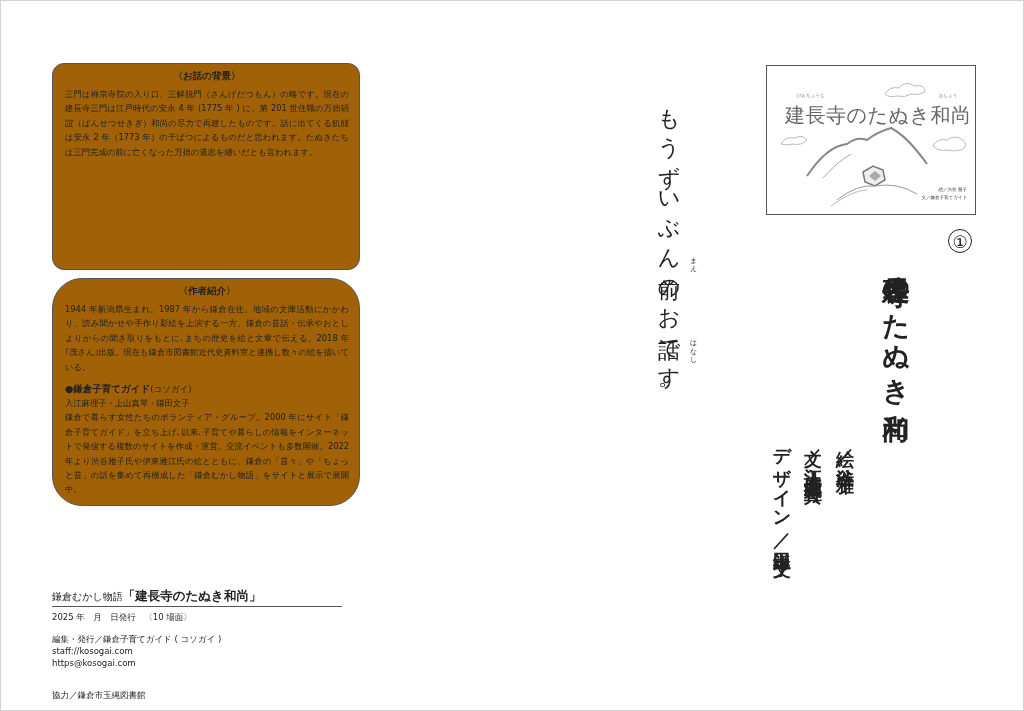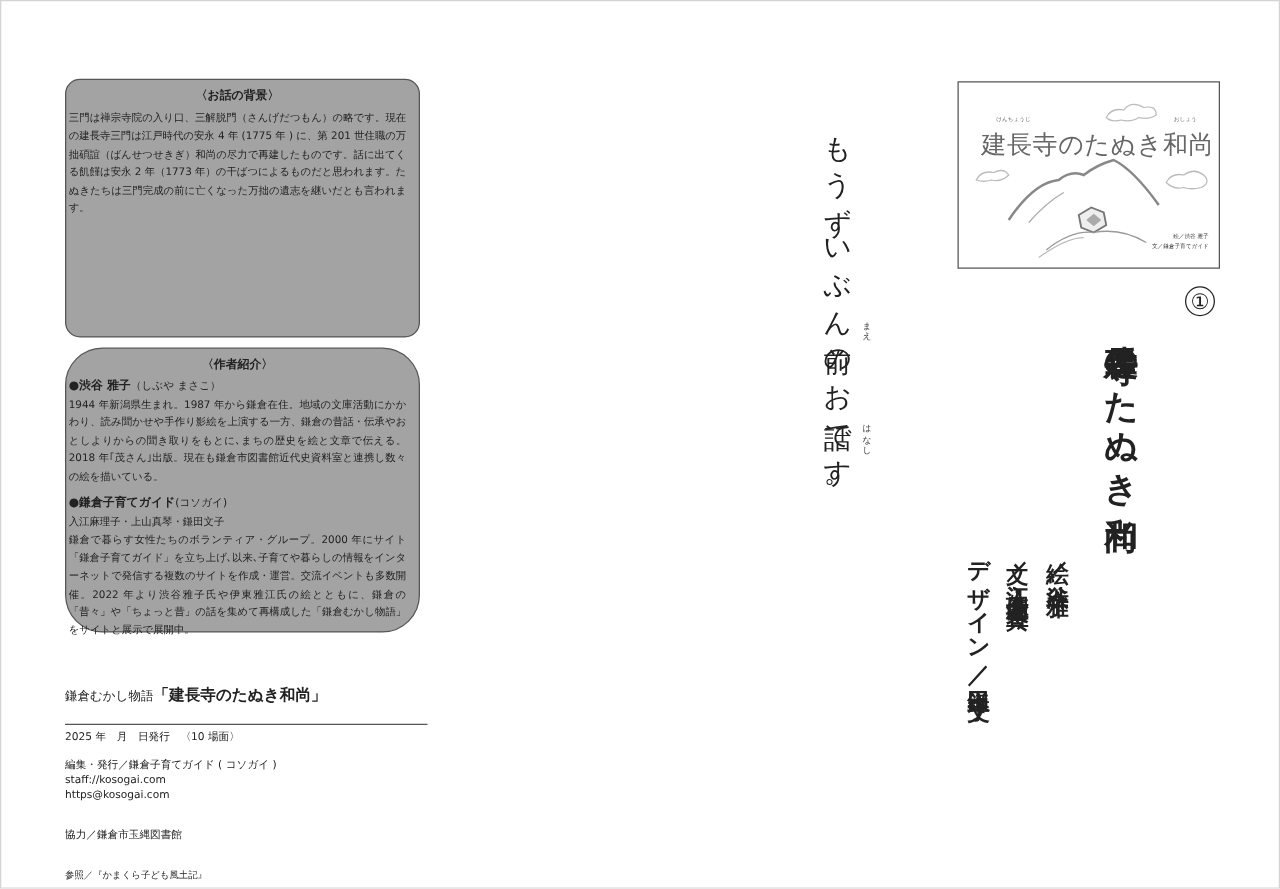--- a/index.html
+++ b/index.html
@@ -7,38 +7,38 @@
     width: 1024px; height: 711px; position: relative; overflow: hidden;
     background: #ffffff;
     font-family: "DejaVu Sans", "Liberation Sans", sans-serif;
     color: #222;
   }
   .page-frame {
     position: absolute; left: 0; top: 0; width: 1022px; height: 709px;
     border: 1px solid #d4d4d4;
   }
   .box {
-    position: absolute; left: 52px; width: 284px;
+    position: absolute; left: 52px; width: 308px;
     border: 1px solid #555; border-radius: 12px;
-    background: #a3a3a3; box-sizing: border-box;
-    padding: 4px 10px 6px 2px;
+    background: #a16207; box-sizing: border-box;
+    padding: 4px 10px 6px 12px;
   }
   .box-title {
     text-align: center; font-size: 9.5px; font-weight: bold; margin: 2px 0 4px 0; color: #222;
   }
   .box p { margin: 0; font-size: 8.3px; line-height: 14.4px; color: #222; text-align: justify; }
   .bio-head { font-size: 9.5px; font-weight: bold; margin-top: 2px; line-height: 14px; }
   .bio-head .reading { font-weight: normal; font-size: 8.5px; }
   .bio-sub { font-size: 8.3px; line-height: 14.4px; }
   #bg-box { top: 63px; height: 207px; }
   #author-box { top: 278px; height: 228px; border-radius: 30px; }
 
   .colophon { position: absolute; left: 52px; top: 548px; width: 320px; }
   .colophon .title-line {
-    font-size: 10px; color: #222; border-bottom: 1px solid #555; padding-bottom: 14px; width: 290px;
+    font-size: 10px; color: #222; border-bottom: 1px solid #555; padding-bottom: 1px; width: 290px; margin-top: 40px;
   }
   .colophon .title-line .big { font-size: 12.5px; font-weight: bold; }
   .colophon .line { font-size: 8.5px; line-height: 12px; color: #222; }
 
   .thumb {
     position: absolute; left: 766px; top: 65px; width: 210px; height: 150px;
     border: 1px solid #555; box-sizing: border-box; background: #fff;
   }
   .thumb-title {
     position: absolute; left: 18px; top: 36px; font-size: 20px; color: #666; letter-spacing: 0.5px; white-space: nowrap;
@@ -68,23 +68,20 @@
 
 <div class="page-frame"></div>
 
 <div class="box" id="bg-box">
   <div class="box-title">〈お話の背景〉</div>
   <p>三門は禅宗寺院の入り口、三解脱門（さんげだつもん）の略です。現在の建長寺三門は江戸時代の安永 4 年 (1775 年 ) に、第 201 世住職の万拙碩誼（ばんせつせきぎ）和尚の尽力で再建したものです。話に出てくる飢饉は安永 2 年（1773 年）の干ばつによるものだと思われます。たぬきたちは三門完成の前に亡くなった万拙の遺志を継いだとも言われます。</p>
 </div>
 
 <div class="box" id="author-box">
   <div class="box-title">〈作者紹介〉</div>
-  <div class="bio-head">
-    <span>●渋谷 雅子</span><span class="reading">（しぶや まさこ）</span>
-  </div>
   <p>1944 年新潟県生まれ。1987 年から鎌倉在住。地域の文庫活動にかかわり、読み聞かせや手作り影絵を上演する一方、鎌倉の昔話・伝承やおとしよりからの聞き取りをもとに､まちの歴史を絵と文章で伝える。2018 年｢茂さん｣出版。現在も鎌倉市図書館近代史資料室と連携し数々の絵を描いている。</p>
   <div class="bio-head" style="margin-top:8px">
     <span>●鎌倉子育てガイド</span><span class="reading">(コソガイ)</span>
   </div>
   <div class="bio-sub">入江麻理子・上山真琴・鎌田文子</div>
   <p>鎌倉で暮らす女性たちのボランティア・グループ。2000 年にサイト「鎌倉子育てガイド」を立ち上げ､以来､子育てや暮らしの情報をインターネットで発信する複数のサイトを作成・運営。交流イベントも多数開催。2022 年より渋谷雅子氏や伊東雅江氏の絵とともに、鎌倉の「昔々」や「ちょっと昔」の話を集めて再構成した「鎌倉むかし物語」をサイトと展示で展開中。</p>
 </div>
 
 <div class="colophon">
   <div class="title-line">

